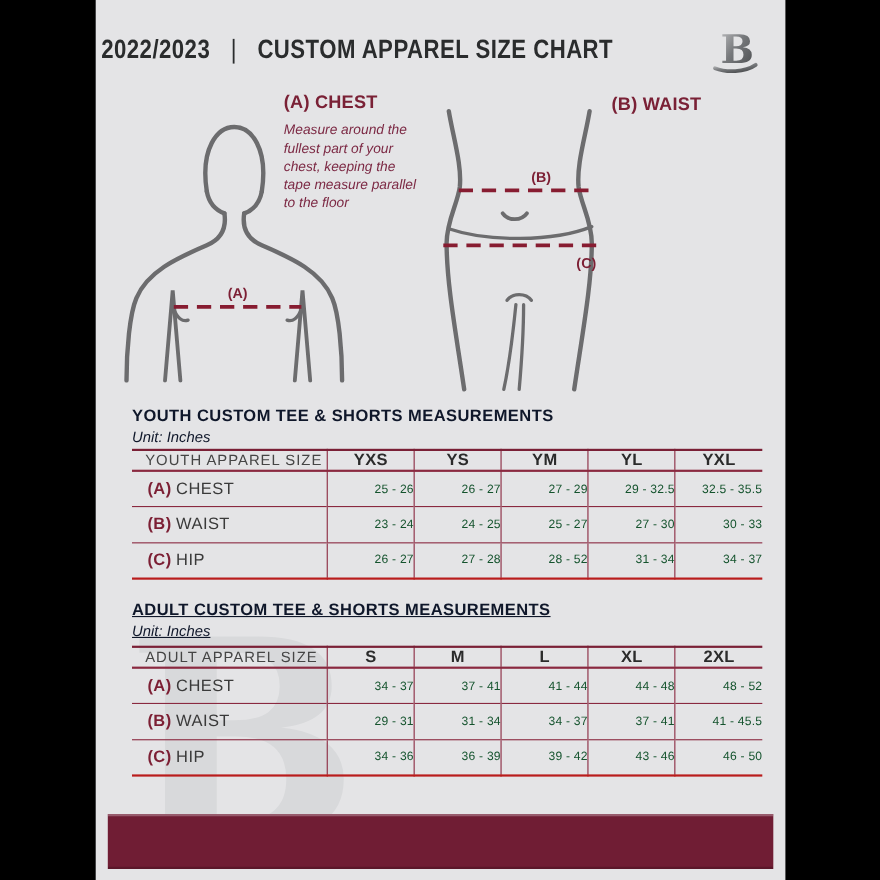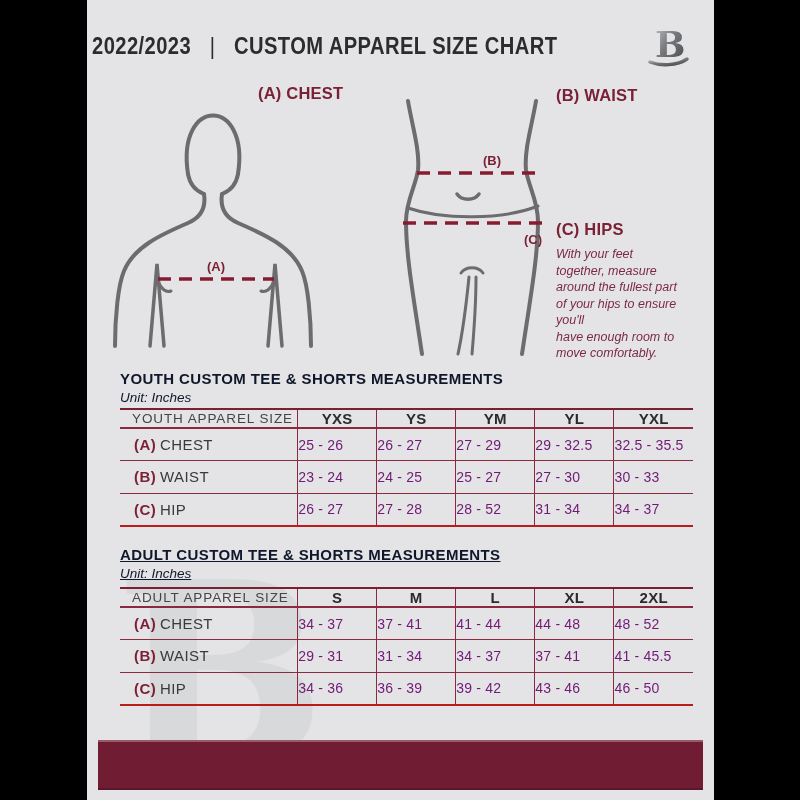--- a/index.html
+++ b/index.html
@@ -65,21 +65,21 @@
   .size-table tbody tr:last-child{border-bottom:2px solid #b91c1c;}
   .size-table td,.size-table th{padding:0;vertical-align:middle;}
   .size-table th:not(:first-child),.size-table td:not(:first-child){border-left:1.5px solid #8a2940;}
   .c-size-label{
     text-align:left;padding-left:12px !important;font-weight:400;
     font-size:13.5px;color:#454545;letter-spacing:0.9px;
   }
   .c-size{text-align:center;font-weight:700;font-size:15px;color:#2b2b2b;letter-spacing:0.3px;}
   .c-measure{text-align:left;padding-left:14px !important;font-size:15px;color:#3a3a3a;letter-spacing:0.4px;}
   .c-measure .key{font-weight:800;color:#7c1f34;margin-right:4px;}
-  .c-val{text-align:left;font-size:14px;color:#701a75;letter-spacing:0.2px;}
+  .c-val{text-align:right;font-size:11px;color:#14532d;letter-spacing:0.2px;}
   
   .footer-bar{
     position:absolute;left:11px;top:740px;width:605px;height:50px;z-index:2;
     background:#701d34;
     box-shadow:inset 0 2px 0 rgba(255,255,255,0.28), inset 0 -2px 0 rgba(0,0,0,0.18);
   }
 </style>
 </head>
 <body>
 
@@ -139,33 +139,28 @@
         <path d="M 79 182 C 79 212 77 236 75 259" stroke-width="3"></path>
       </g>
       <path d="M 20 78 L 141 78" stroke="#871c31" stroke-width="3.5" stroke-dasharray="13 8" fill="none"></path>
       <text class="fig-label" x="95" y="70" text-anchor="middle">(B)</text>
       <path d="M 6 128 L 148 128" stroke="#871c31" stroke-width="3.5" stroke-dasharray="13 8" fill="none"></path>
       <text class="fig-label" x="136" y="149" text-anchor="middle">(C)</text>
     </svg>
 
     <div class="inst inst-a">
       <h3>(A) CHEST</h3>
+      <p>Measure around the
+fullest part of your
+chest, keeping the
+tape measure parallel
+to the floor</p>
     </div>
     <div class="inst inst-b">
       <h3>(B) WAIST</h3>
-    </div>
-    <div class="inst inst-c">
-      <h3>(C) HIPS</h3>
-      <p>With your feet
-together, measure
-around the fullest part
-of your hips to ensure
-you'll
-have enough room to
-move comfortably.</p>
     </div>
 
     <div class="section-head head-youth">
       <div class="sec-title">YOUTH CUSTOM TEE &amp; SHORTS MEASUREMENTS</div>
       <div class="sec-unit">Unit: Inches</div>
     </div>
 
     <table class="size-table tbl-youth">
       <colgroup>
           <col style="width:31%">

